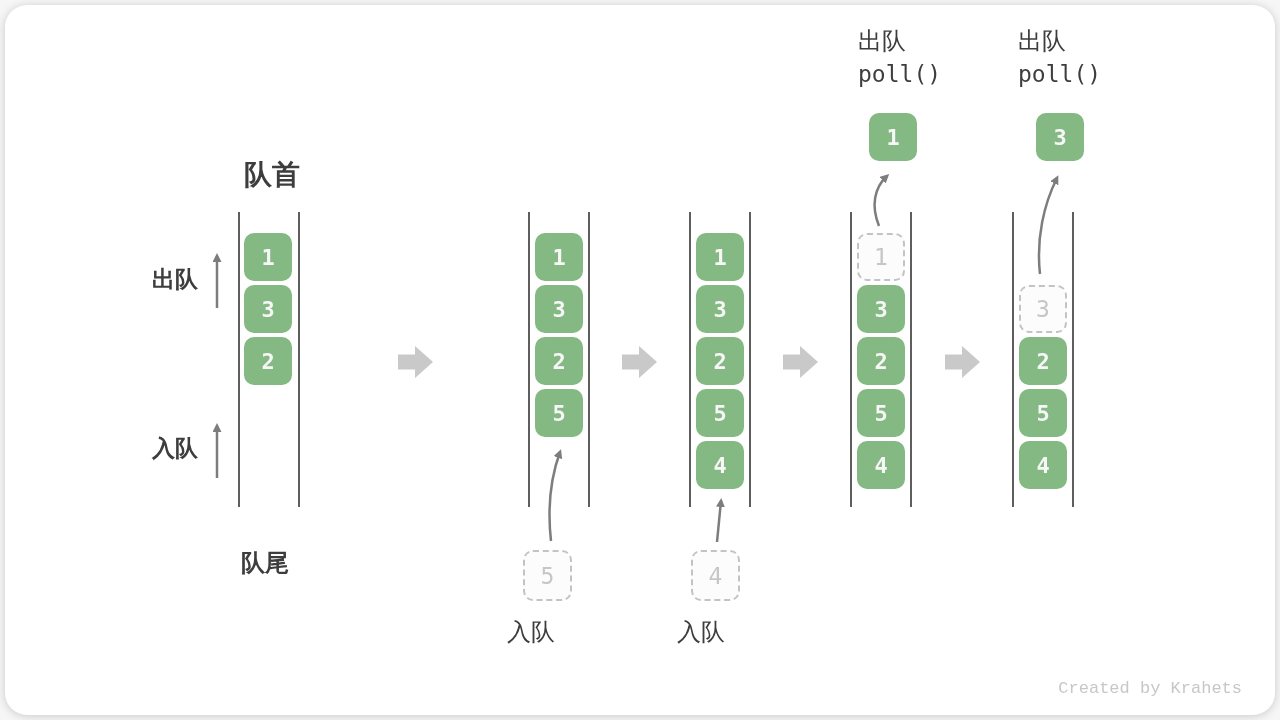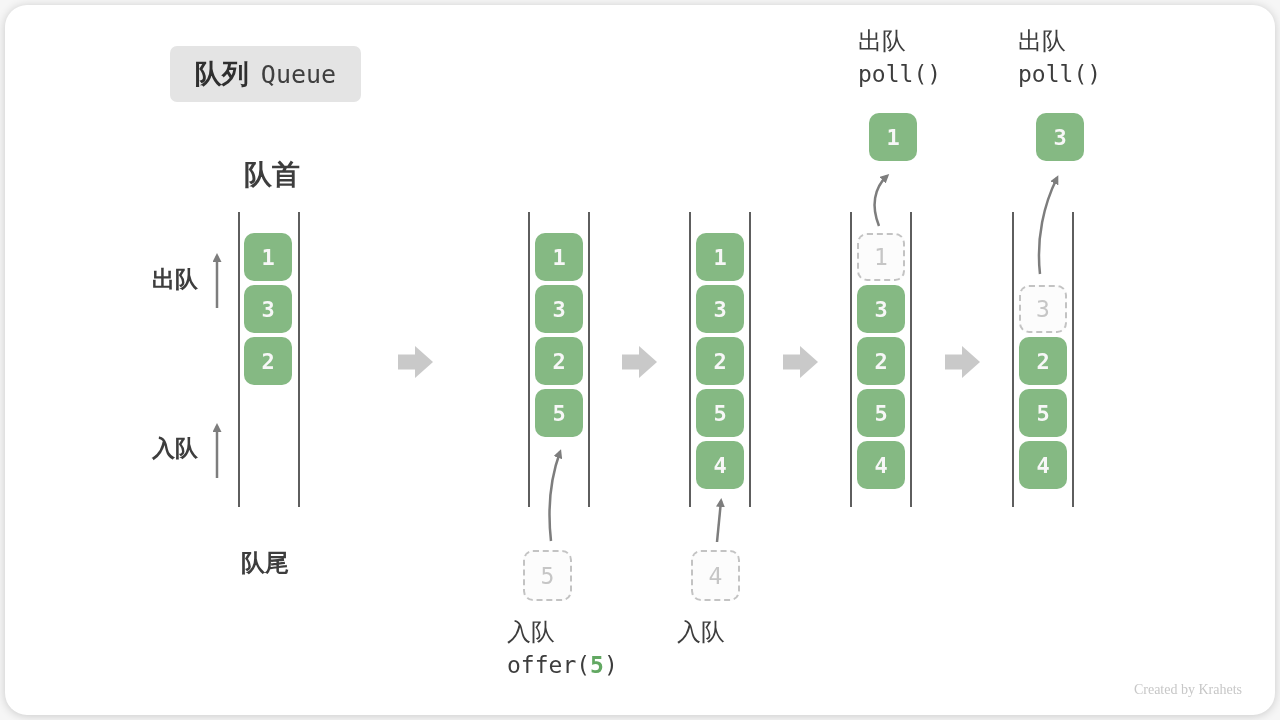--- a/index.html
+++ b/index.html
@@ -33,35 +33,31 @@
   .box-solid { background:#85b983; color:#f7f7f7; }
   .box-dashed { background:#fcfcfc; border:2px dashed #c3c3c3; color:#c6c6c6; font-weight:normal; font-size:23px; }
 
   
   .op { position:absolute; color:#3d3d3d; }
   .op .zh { font-size:24px; line-height:30px; }
   .op .code { font-family:"DejaVu Sans Mono", monospace; font-size:23px; line-height:36px; white-space:nowrap; }
   .op .arg { color:#62a862; font-weight:bold; }
 
   .watermark { position:absolute; right:38px; bottom:22px;
-               font-family:Liberation Serif, serif; font-size:14px; color:#c7c7c7; }
+               font-family:Liberation Mono, monospace; font-size:17px; color:#c7c7c7; }
 
   .arrows { position:absolute; left:0; top:0; pointer-events:none; }
   .block-arrow { position:absolute; }
 </style>
 </head>
 <body>
 
 <div class="canvas">
   <div class="card"></div>
 
-  <div class="badge">
-    <span class="badge-zh">队列</span>
-    <span class="badge-en">Queue</span>
-  </div>
 
   <div class="lbl lbl-front">队首</div>
   <div class="lbl lbl-rear">队尾</div>
   <div class="lbl lbl-deq">出队</div>
   <div class="lbl lbl-enq">入队</div>
 
   <div class="col" style="left:238px"></div>
   <div class="col" style="left:528px"></div>
   <div class="col" style="left:689px"></div>
   <div class="col" style="left:850px"></div>
@@ -103,21 +99,20 @@
     <div class="zh">出队</div>
     <div class="code">poll()</div>
   </div>
   <div class="op" style="left:1018px;top:26px">
     <div class="zh">出队</div>
     <div class="code">poll()</div>
   </div>
 
   <div class="op" style="left:507px;top:617px">
     <div class="zh">入队</div>
-    <div class="code"><span>offer(</span><span class="arg">5</span><span>)</span></div>
   </div>
   <div class="op" style="left:677px;top:617px">
     <div class="zh">入队</div>
   </div>
 
   <svg class="block-arrow" style="left:398px;top:345px" width="36" height="34" viewBox="0 0 36 34">
       <polygon points="0,9.5 17,9.5 17,1 35,17 17,33 17,24.5 0,24.5" fill="#c9c9c9"></polygon>
     </svg>
   <svg class="block-arrow" style="left:622px;top:345px" width="36" height="34" viewBox="0 0 36 34">
       <polygon points="0,9.5 17,9.5 17,1 35,17 17,33 17,24.5 0,24.5" fill="#c9c9c9"></polygon>

